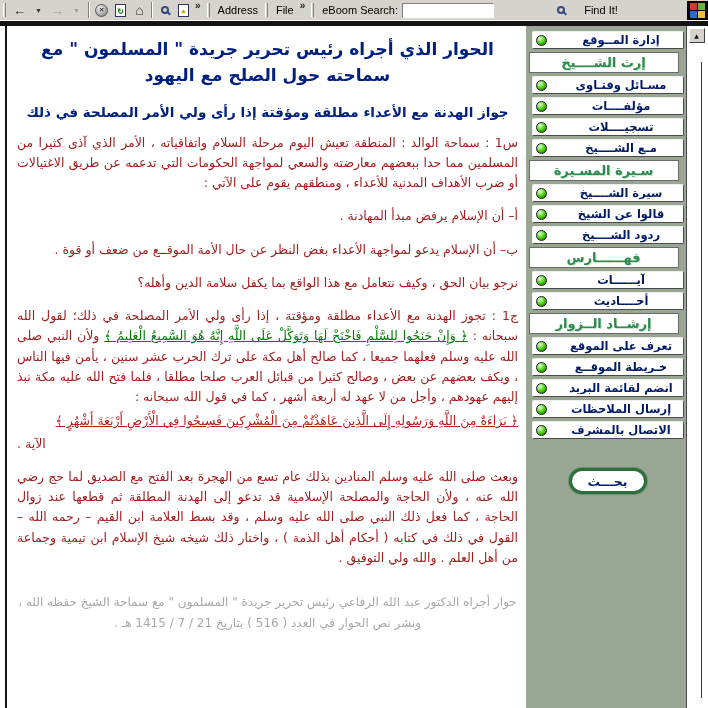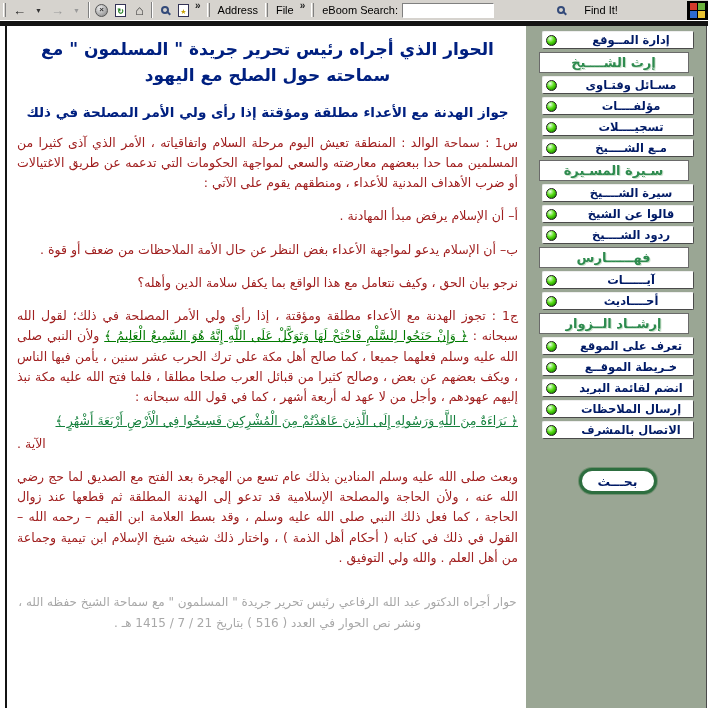--- a/index.html
+++ b/index.html
@@ -39,26 +39,26 @@
 
   
   .main { display:flex; height:682px; }
   .left-margin { width:7px; background:#fff; border-right:2px solid #141414; flex:none; }
 
   .content { width:519px; flex:none; padding:4px 8px 0 10px; direction:rtl; overflow:hidden; }
   .title { color:#002080; font-weight:bold; font-size:17px; line-height:1.55; text-align:center; margin:6px 4px 0; }
   .subtitle { color:#002080; font-weight:bold; font-size:13.5px; text-align:center; margin:15px 0 0; }
   .para { color:#a02020; font-size:12.5px; line-height:1.62; text-align:justify; margin:13px 0 0; }
   .verse { color:#007a00; text-decoration:underline; cursor:pointer; }
-  .verse-line { color:#15803d; font-size:12.5px; line-height:1.62; text-decoration:underline; text-align:right; margin:4px 0 0; cursor:pointer; display:block; }
+  .verse-line { color:#b91c1c; font-size:12.5px; line-height:1.62; text-decoration:underline; text-align:right; margin:4px 0 0; cursor:pointer; display:block; }
   .ayah-tail { color:#a02020; font-size:12.5px; line-height:1.62; text-align:left; margin:2px 0 0; }
   .footer { color:#a8a8a8; font-size:12px; line-height:1.75; text-align:center; margin-top:24px; }
 
   
-  .sidebar { width:180px; flex:none; background:#9aa694; padding:5px 3px 0 6px;
+  .sidebar { width:160px; flex:none; background:#9aa694; padding:5px 3px 0 6px;
              display:flex; flex-direction:column; align-items:center; gap:3px; }
   .sb-item { width:152px; height:18px; background:#fff; border:1px solid; border-color:#eee #4a4a4a #4a4a4a #eee;
              border-radius:2px; display:flex; direction:ltr; align-items:center; cursor:pointer; flex:none; }
   .ball { width:11px; height:11px; border-radius:50%; flex:none; margin:0 1px 0 3px; border:1px solid #1d1d1d;
           background:radial-gradient(circle at 35% 28%, #eaffea, #55dd11 45%, #1e8c00 80%, #0d5200); }
   .sb-label { flex:1; text-align:center; color:#001a66; font-weight:bold; font-size:11.5px; white-space:nowrap; padding-left:12px; }
   .sb-header { width:150px; height:21px; background:#fff; border:1px solid #6a6a6a; display:flex; align-items:center; justify-content:center;
                color:#2e8b4f; font-weight:bold; font-size:13px; transform:translateX(-4px); cursor:pointer; flex:none;
                text-shadow:1px 1px 0 #cfe3cf; }
   .search-pill { margin-top:26px; width:78px; height:26px; border-radius:14px; background:#fff; border:3px solid #2d6e3f;
@@ -150,21 +150,21 @@
 
   <div class="main">
     <div class="left-margin"></div>
 
     <div class="content">
       <h1 class="title">الحوار الذي أجراه رئيس تحرير جريدة " المسلمون " مع سماحته حول الصلح مع اليهود</h1>
       <h2 class="subtitle">جواز الهدنة مع الأعداء مطلقة ومؤقتة إذا رأى ولي الأمر المصلحة في ذلك</h2>
 
       <p class="para">س1 : سماحة الوالد : المنطقة تعيش اليوم مرحلة السلام واتفاقياته ، الأمر الذي آذى كثيرا من المسلمين مما حدا ببعضهم معارضته والسعي لمواجهة الحكومات التي تدعمه عن طريق الاغتيالات أو ضرب الأهداف المدنية للأعداء ، ومنطقهم يقوم على الآتي :</p>
       <p class="para">أ– أن الإسلام يرفض مبدأ المهادنة .</p>
-      <p class="para">ب– أن الإسلام يدعو لمواجهة الأعداء بغض النظر عن حال الأمة الملاحظات من ضعف أو قوة .</p>
+      <p class="para">ب– أن الإسلام يدعو لمواجهة الأعداء بغض النظر عن حال الأمة الموقــع من ضعف أو قوة .</p>
       <p class="para">نرجو بيان الحق ، وكيف نتعامل مع هذا الواقع بما يكفل سلامة الدين وأهله؟</p>
 
       <p class="para">
         <span>ج1 : تجوز الهدنة مع الأعداء مطلقة ومؤقتة ، إذا رأى ولي الأمر المصلحة في ذلك؛ لقول الله سبحانه : </span><a class="verse">﴿ وَإِنْ جَنَحُوا لِلسَّلْمِ فَاجْنَحْ لَهَا وَتَوَكَّلْ عَلَى اللَّهِ إِنَّهُ هُوَ السَّمِيعُ الْعَلِيمُ ﴾</a><span> ولأن النبي صلى الله عليه وسلم فعلهما جميعا ، كما صالح أهل مكة على ترك الحرب عشر سنين ، يأمن فيها الناس ، ويكف بعضهم عن بعض ، وصالح كثيرا من قبائل العرب صلحا مطلقا ، فلما فتح الله عليه مكة نبذ إليهم عهودهم ، وأجل من لا عهد له أربعة أشهر ، كما في قول الله سبحانه :</span>
       </p>
       <a class="verse-line">﴿ بَرَاءَةٌ مِنَ اللَّهِ وَرَسُولِهِ إِلَى الَّذِينَ عَاهَدْتُمْ مِنَ الْمُشْرِكِينَ فَسِيحُوا فِي الْأَرْضِ أَرْبَعَةَ أَشْهُرٍ ﴾</a>
       <p class="ayah-tail">الآية .</p>
 
       <p class="para">وبعث صلى الله عليه وسلم المنادين بذلك عام تسع من الهجرة بعد الفتح مع الصديق لما حج رضي الله عنه ، ولأن الحاجة والمصلحة الإسلامية قد تدعو إلى الهدنة المطلقة ثم قطعها عند زوال الحاجة ، كما فعل ذلك النبي صلى الله عليه وسلم ، وقد بسط العلامة ابن القيم – رحمه الله – القول في ذلك في كتابه ( أحكام أهل الذمة ) ، واختار ذلك شيخه شيخ الإسلام ابن تيمية وجماعة من أهل العلم . والله ولي التوفيق .</p>
 

